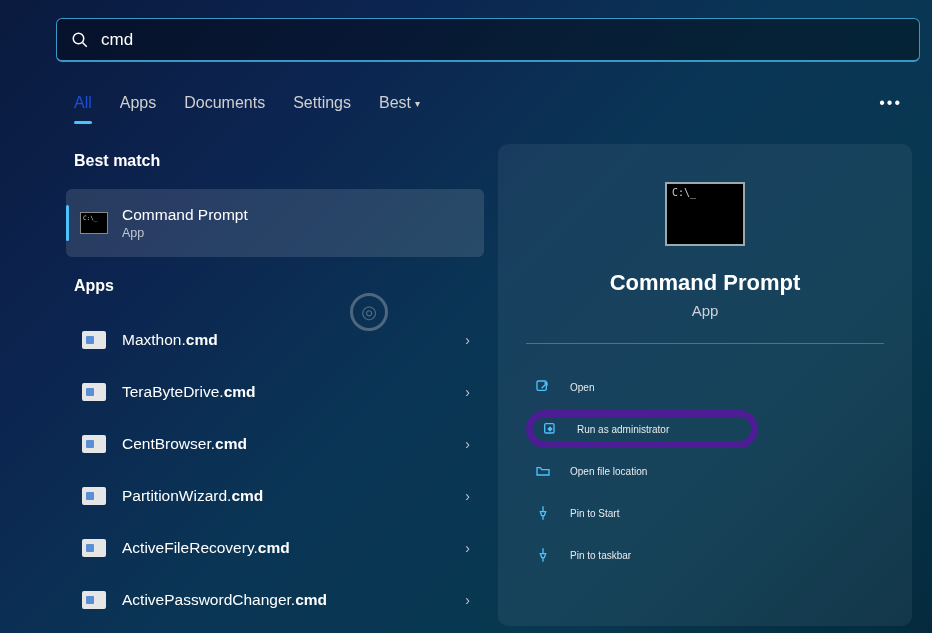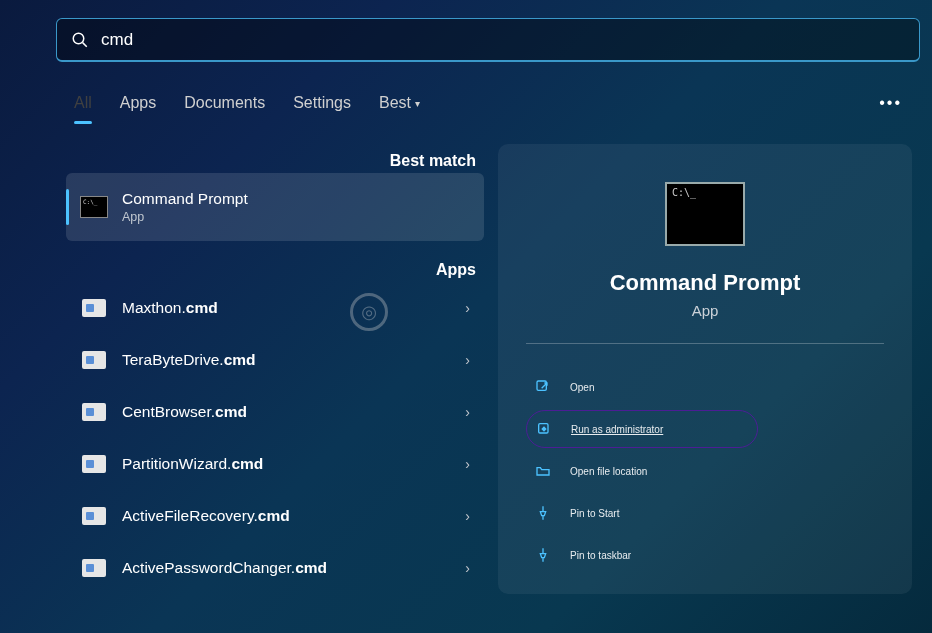--- a/index.html
+++ b/index.html
@@ -39,21 +39,21 @@
     display: flex;
     align-items: center;
     gap: 28px;
     padding: 0 18px;
     margin-top: 20px;
     height: 42px;
     font-size: 16px;
     position: relative;
   }
   .tab { color: #d0d0d0; cursor: pointer; display:flex; align-items:center; gap:4px; }
-  .tab.active { color: #404040; position: relative; font-weight:500; }
+  .tab.active { color: #1d4ed8; position: relative; font-weight:500; }
   .tab.active::after {
     content: "";
     position: absolute;
     left: 0; right: 0; bottom: -12px;
     height: 3px;
     background: #4cc2ff;
     border-radius: 2px;
     width: 18px;
     margin: 0 auto;
   }
@@ -77,22 +77,21 @@
     flex: 1;
     background: rgba(255,255,255,0.06);
     border-radius: 10px;
     padding: 28px 24px 20px 24px;
     position: relative;
   }
 
   .section-title {
     font-size: 16px;
     font-weight: 600;
-    padding: 8px 8px 3px 8px;
-    text-align: right;
+    padding: 8px 8px 19px 8px;
   }
 
   .result-item {
     display: flex;
     align-items: center;
     height: 52px;
     padding: 0 14px;
     gap: 14px;
     cursor: pointer;
     border-radius: 6px;
@@ -182,24 +181,23 @@
     border-radius:4px;
     position:relative;
   }
   .action .a-icon {
     width: 18px; height:18px;
     color:#4cc2ff;
     display:flex;align-items:center;justify-content:center;
     flex-shrink:0;
   }
   .action.highlighted {
-    border: 1px solid #4c1d95;
+    border: 7px solid #4c1d95;
     border-radius: 22px;
     width: 232px;
-    text-decoration: underline;
   }
 
   .watermark {
     position:absolute;
     left: 350px;
     top: 288px;
     width: 190px; height: 48px;
     opacity: 0.35;
     pointer-events:none;
     color:#ddd;

